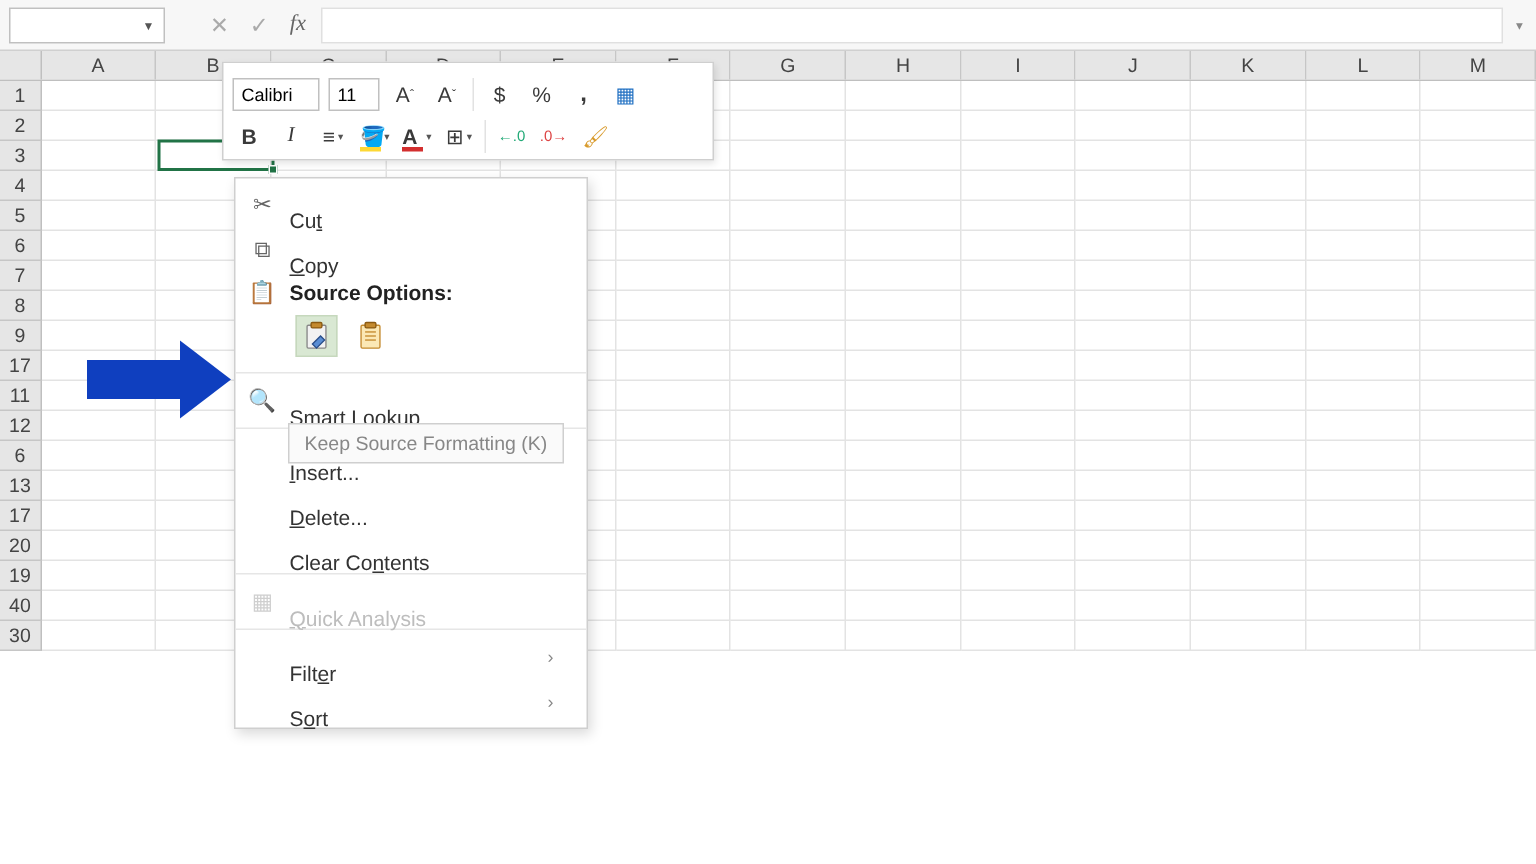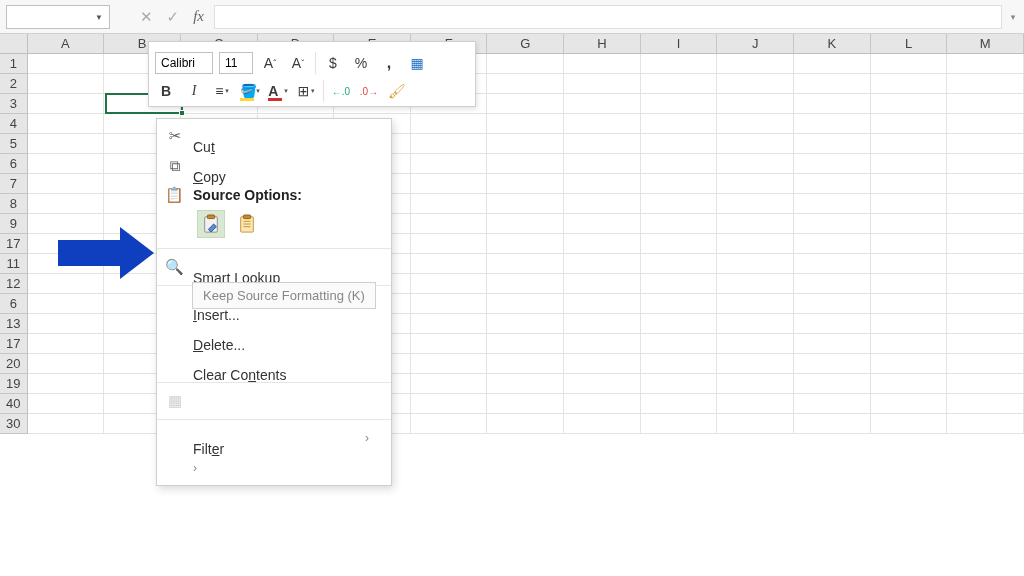--- a/index.html
+++ b/index.html
@@ -679,29 +679,31 @@
     <span class="cm-icon"></span>
     <span class="cm-label"><span class="underline-letter">D</span>elete...</span>
   </div>
   <div class="cm-item">
     <span class="cm-icon"></span>
     <span class="cm-label">Clear Co<span class="underline-letter">n</span>tents</span>
   </div>
   <div class="cm-sep"></div>
   <div class="cm-item disabled">
     <span class="cm-icon disabled">▦</span>
+    <span class="cm-label"><span class="underline-letter">Q</span>uick Analysis</span>
   </div>
   <div class="cm-sep"></div>
   <div class="cm-item">
     <span class="cm-icon"></span>
     <span class="cm-label">Filt<span class="underline-letter">e</span>r</span>
     <span class="cm-sub">›</span>
   </div>
   <div class="cm-item">
     <span class="cm-icon"></span>
+    <span class="cm-label">S<span class="underline-letter">o</span>rt</span>
     <span class="cm-sub">›</span>
   </div>
 </div>
 
 <div class="tooltip" style="left:192px; top:282px;">
   <span>Keep Source Formatting (K)</span>
 </div>
 
 <div class="blue-arrow" style="left:58px; top:227px;">
   <div class="arrow-tail"></div>

